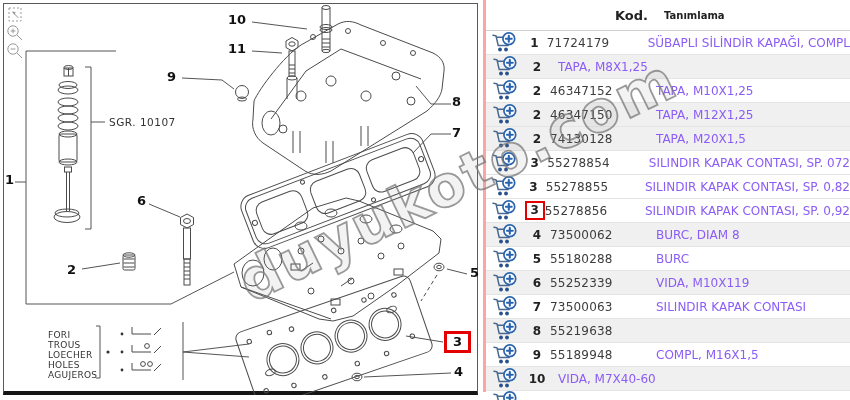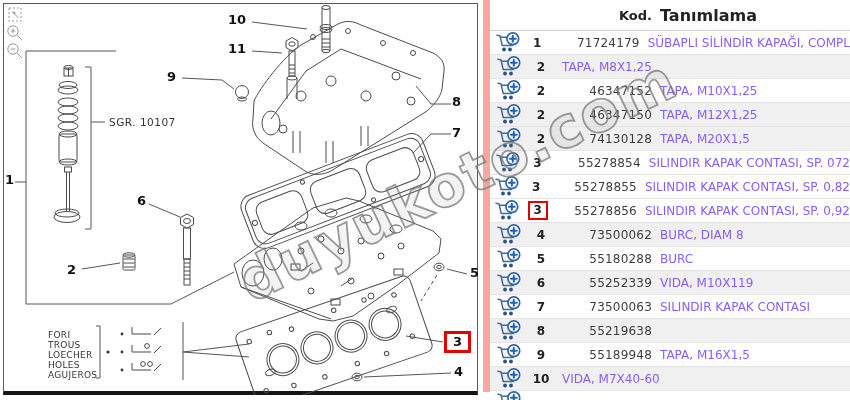--- a/index.html
+++ b/index.html
@@ -18,34 +18,34 @@
   
   .watermark { position:absolute; left:243px; top:252px; width:480px; height:70px; z-index:30;
                transform:rotate(-26deg); transform-origin:0 50%;
                font-size:57px; font-weight:bold; letter-spacing:2px;
                color:rgba(140,140,140,0.10);
                -webkit-text-stroke:1.8px rgba(120,120,120,0.75);
                pointer-events:none; }
 
   
   .table-panel { position:absolute; left:483px; top:0; width:367px; height:392px;
-                 border-left:7px solid #fca5a5; background:#fff; }
+                 border-left:3px solid #fca5a5; background:#fff; }
   .thead { display:flex; align-items:center; height:31px; border-bottom:1px solid #cfcfcf; }
   .thead .spacer { width:64px; }
   .thead .h-code { width:98px; text-align:right; font-weight:bold; font-size:13px; color:#222; }
-  .thead .h-desc { margin-left:8px; font-weight:bold; font-size:16px; color:#222; }
+  .thead .h-desc { margin-left:16px; font-weight:bold; font-size:10px; color:#222; }
 
   .row { display:flex; align-items:center; height:24px; border-bottom:1px solid #e4e4e4; background:#fff; }
   .row.shaded { background:#f0f0f0; }
   .row.partial { height:9px; border-bottom:none; overflow:hidden; align-items:flex-start; }
   .cell-icon { width:38px; display:flex; justify-content:center; align-items:center; }
   .cell-ref  { width:26px; text-align:center; font-weight:bold; font-size:12px; color:#222; }
   .cell-ref.red-box { border:2px solid #e30000; padding:0 3px; width:auto; min-width:20px;
                       margin-left:3px; line-height:15px; background:#fff; }
-  .cell-code { width:98px; text-align:right; font-size:12px; color:#3d3d3d; letter-spacing:.2px; }
+  .cell-code { width:98px; font-size:12px; color:#3d3d3d; letter-spacing:.2px; }
   .cell-desc { margin-left:8px; font-size:12px; color:#8b5cf6; white-space:nowrap; }
   .cart-btn { display:block; cursor:pointer; }
 </style>
 </head>
 <body>
 
 <div class="diagram-panel">
   <svg class="diagram-svg" width="474" height="391" viewBox="3 3 474 391" stroke="#4b4b4b" fill="none" stroke-width="1">
 
     <g stroke="#999">
@@ -566,21 +566,21 @@
         <circle cx="15" cy="17.5" r="1.9" fill="#27508c"></circle>
         <circle cx="17.8" cy="6.8" r="5.9" fill="#fff" stroke="#2a64ad" stroke-width="1.7"></circle>
         <g stroke="#2a64ad" stroke-width="2.1" stroke-linecap="round">
           <line x1="14.9" y1="6.8" x2="20.7" y2="6.8"></line>
           <line x1="17.8" y1="3.9" x2="17.8" y2="9.7"></line>
         </g>
       </svg>
     </div>
     <div class="cell-ref">9</div>
     <div class="cell-code">55189948</div>
-    <div class="cell-desc">TAPA, M16X1,5</div>
+    <div class="cell-desc">COMPL, M16X1,5</div>
   </div>
       <div class="row shaded">
     <div class="cell-icon">
       <svg class="cart-btn" width="26" height="22" viewBox="0 0 26 22">
         <g fill="none" stroke="#49688f" stroke-width="1.5" stroke-linecap="round">
           <path d="M2,3.2 L5,3.8 L7.2,13.5 L17,13.5 L18.8,8"></path>
           <path d="M5.6,5.2 L12,5.2"></path>
         </g>
         <circle cx="9" cy="17.5" r="1.9" fill="#27508c"></circle>
         <circle cx="15" cy="17.5" r="1.9" fill="#27508c"></circle>

